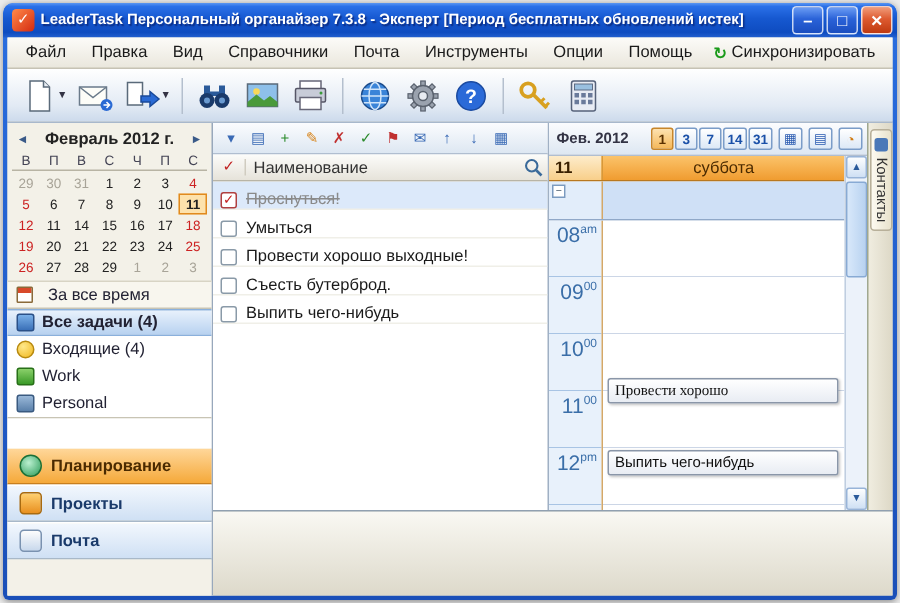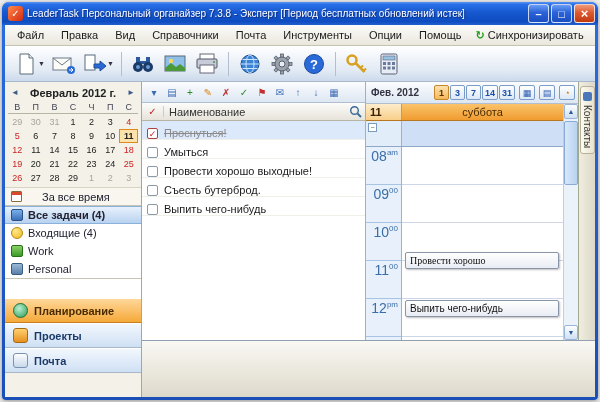--- a/index.html
+++ b/index.html
@@ -10,21 +10,21 @@
     background:linear-gradient(180deg,#2a6ee0,#1a4fb8);
     border-radius:7px 7px 4px 4px;padding:0 3px 3px;box-shadow:0 1px 5px rgba(0,0,0,.4);overflow:hidden;}
 
   
   .titlebar{height:23px;display:flex;align-items:center;gap:4px;padding:0 3px 0 6px;margin:0 -3px;
     background:linear-gradient(180deg,#5a96f2 0%,#2a70e8 10%,#1658d0 45%,#0e4cc0 85%,#2360cf 100%);
     border-radius:6px 6px 0 0;}
   .app-icon{width:15px;height:15px;border-radius:3px;flex:0 0 auto;
     background:linear-gradient(135deg,#ff8a4a,#d42a10);color:#fff;font-size:10px;font-weight:bold;
     display:flex;align-items:center;justify-content:center;}
-  .title{flex:1;color:#fff;font-weight:normal;font-size:10px;white-space:nowrap;overflow:hidden;
+  .title{flex:1;color:#fff;font-weight:bold;font-size:10px;white-space:nowrap;overflow:hidden;
     text-overflow:ellipsis;text-shadow:1px 1px 1px #0a2a80;}
   .tb-btns{display:flex;gap:2px;}
   .tb-btn{width:21px;height:19px;border-radius:3px;border:1px solid rgba(255,255,255,.75);color:#fff;
     font-size:11px;display:flex;align-items:center;justify-content:center;
     background:linear-gradient(180deg,#6a9cf4,#2a62d8 45%,#1a4ec0);cursor:default;}
   .tb-btn.min{align-items:flex-end;padding-bottom:2px;font-weight:bold;}
   .tb-btn.close{background:linear-gradient(180deg,#f09a78,#dd5a30 45%,#c03a10);font-size:13px;font-weight:bold;}
 
   .win-body{height:372px;background:#ece9d8;display:flex;flex-direction:column;}
 
@@ -49,21 +49,21 @@
   .cal-head{display:flex;align-items:center;height:17px;}
   .cal-arrow{width:14px;text-align:center;color:#3a5a88;font-size:8px;}
   .cal-title{flex:1;text-align:center;font-size:11px;font-weight:bold;color:#222;}
   .cal-days{display:grid;grid-template-columns:repeat(7,1fr);border-bottom:1px solid #b8b4a4;margin-bottom:1px;}
   .cal-dn{text-align:center;font-size:9px;color:#445;padding:1px 0;}
   .cal-grid{display:grid;grid-template-columns:repeat(7,1fr);}
   .cal-cell{height:14px;line-height:13px;text-align:center;font-size:9px;color:#222;border:1px solid transparent;}
   .cal-cell.out{color:#a8a498;}
   .cal-cell.red{color:#cc2222;}
   .cal-cell.sel{border-color:#e08a1e;background:#fde2ac;font-weight:bold;color:#222;}
-  .alltime{height:19px;display:flex;align-items:center;gap:20px;padding-left:6px;margin-top:2px;
+  .alltime{height:19px;display:flex;align-items:center;gap:10px;padding-left:6px;margin-top:2px;
     border-top:1px solid #d8d4c4;border-bottom:1px solid #c8c4b4;background:#f8f6ee;color:#223;}
   .at-ico{width:11px;height:11px;border:1px solid #8a6a3a;border-radius:1px;
     background:linear-gradient(#d84a2a 0 3px,#fff 3px);}
   .folders{background:#fff;border-bottom:1px solid #c8c4b4;}
   .folder{height:18px;display:flex;align-items:center;gap:5px;padding-left:6px;color:#223;}
   .folder.selected{background:linear-gradient(#e8f1fc,#b8d2f0);border-top:1px solid #8ab0dc;
     border-bottom:1px solid #8ab0dc;font-weight:bold;}
   .f-ico{width:12px;height:12px;border-radius:2px;flex:0 0 auto;}
   .folder.c-blue .f-ico{background:linear-gradient(#7ab0e8,#3a70b8);border:1px solid #2a5088;}
   .folder.c-yellow .f-ico{background:radial-gradient(circle at 35% 30%,#ffe88a,#f0b820);border:1px solid #b88a10;border-radius:50%;}

